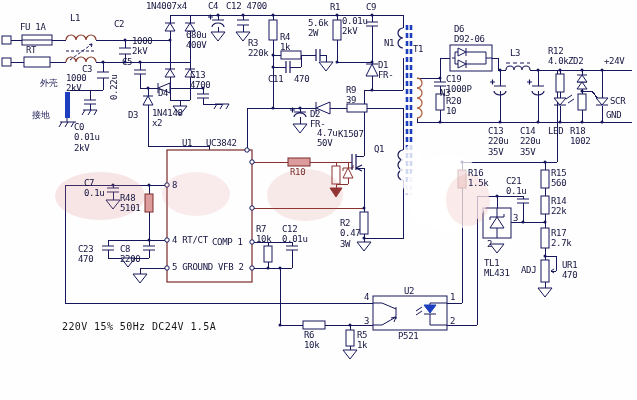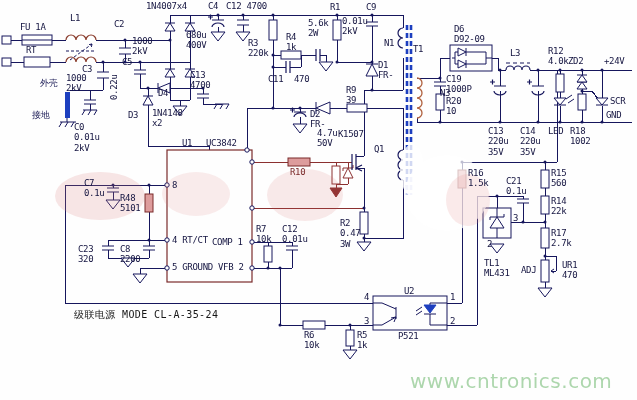--- a/index.html
+++ b/index.html
@@ -330,21 +330,21 @@
 <div class="lb" style="left:190px;top:70px">C13
 4700</div>
 <div class="lb" style="left:122px;top:57px">C5</div>
 <div class="lb vert" style="left:109px;top:100px">0.22u</div>
 <div class="lb" style="left:158px;top:88px">D4</div>
 <div class="lb" style="left:128px;top:110px">D3</div>
 <div class="lb" style="left:152px;top:108px">1N4148
 x2</div>
 <div class="lb" style="left:248px;top:38px">R3
 220k</div>
-<div class="lb" style="left:286px;top:32px">R4
+<div class="lb" style="left:280px;top:32px">R4
 1k</div>
 <div class="lb" style="left:268px;top:74px">C11</div>
 <div class="lb" style="left:294px;top:74px">470</div>
 <div class="lb" style="left:330px;top:2px">R1</div>
 <div class="lb" style="left:308px;top:18px">5.6k
 2W</div>
 <div class="lb" style="left:366px;top:2px">C9</div>
 <div class="lb" style="left:342px;top:16px">0.01u
 2kV</div>
 <div class="lb" style="left:384px;top:38px">N1</div>
@@ -362,35 +362,35 @@
 <div class="lb" style="left:172px;top:180px">8</div>
 <div class="lb" style="left:172px;top:235px">4 RT/CT</div>
 <div class="lb" style="left:172px;top:262px">5 GROUND</div>
 <div class="lb" style="left:212px;top:237px">COMP 1</div>
 <div class="lb" style="left:218px;top:262px">VFB 2</div>
 <div class="lb" style="left:84px;top:178px">C7
 0.1u</div>
 <div class="lb" style="left:120px;top:193px">R48
 5101</div>
 <div class="lb" style="left:78px;top:244px">C23
-320</div>
+470</div>
 <div class="lb" style="left:120px;top:244px">C8
 2200</div>
 <div class="lb" style="left:256px;top:224px">R7
 10k</div>
 <div class="lb" style="left:282px;top:224px">C12
 0.01u</div>
 <div class="lb" style="left:290px;top:167px;color:#7a2a2a">R10</div>
 <div class="lb" style="left:374px;top:144px">Q1</div>
 <div class="lb" style="left:338px;top:129px">K1507</div>
 <div class="lb" style="left:340px;top:218px">R2
 0.47
 3W</div>
 <div class="lb" style="left:454px;top:24px">D6
-D92-09</div>
+D92-06</div>
 <div class="lb" style="left:440px;top:88px">N3</div>
 <div class="lb" style="left:446px;top:74px">C19
 1000P</div>
 <div class="lb" style="left:446px;top:96px">R20
 10</div>
 <div class="lb" style="left:510px;top:48px">L3</div>
 <div class="lb" style="left:548px;top:46px">R12
 4.0k</div>
 <div class="lb" style="left:568px;top:56px">ZD2</div>
 <div class="lb" style="left:604px;top:56px">+24V</div>
@@ -426,17 +426,16 @@
 <div class="lb" style="left:398px;top:331px">P521</div>
 <div class="lb" style="left:450px;top:292px">1</div>
 <div class="lb" style="left:450px;top:316px">2</div>
 <div class="lb" style="left:364px;top:316px">3</div>
 <div class="lb" style="left:364px;top:292px">4</div>
 <div class="lb" style="left:304px;top:330px">R6
 10k</div>
 <div class="lb" style="left:357px;top:330px">R5
 1k</div>
 
-<div class="note" style="left:74px;top:308px">级联电源  MODE CL-A-35-24</div>
-
-<div id="wm">www.cntronics.com</div>
+<div class="note" style="left:62px;top:321px">220V 15% 50Hz DC24V 1.5A</div>
+
 
 </div>
 
 </body></html>

